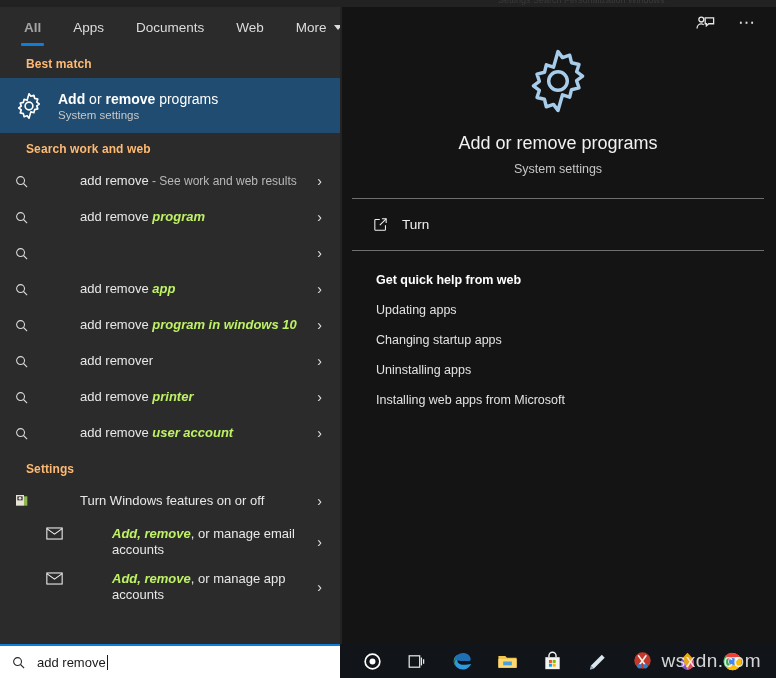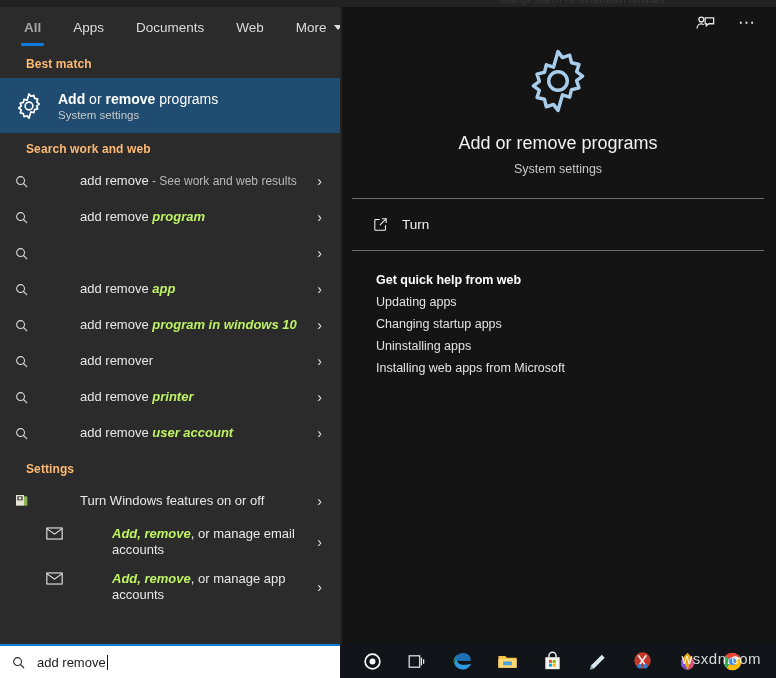--- a/index.html
+++ b/index.html
@@ -126,37 +126,37 @@
   }
   .openrow {
     display:flex; align-items:center; gap:13px;
     height:51px; padding-left:32px; cursor:default;
   }
   .openrow .olabel { font-size:13.5px; color:#f0f0f0; }
 
   .helpbox { padding:22px 0 0 36px; }
   .helphdr { font-size:12.5px; font-weight:bold; color:#ffffff; }
   .helplink {
-    margin-top:8px; font-size:12.5px; color:#e2e2e2; cursor:default;
+    margin-top:16px; font-size:12.5px; color:#e2e2e2; cursor:default;
   }
 
   
   .taskbar {
     position:absolute; left:340px; top:644px; width:436px; height:34px;
     background:#111418; display:flex; align-items:center; gap:0px;
     padding-left:10px;
   }
   .tbicon {
     width:45px; height:34px; display:flex; align-items:center;
     justify-content:center; cursor:default;
   }
   .watermark {
     position:absolute; left:345px; top:650px; width:430px;
     text-align:right; padding-right:14px;
-    font-size:15px; color:rgba(255,255,255,0.82);
+    font-size:19px; color:rgba(255,255,255,0.82);
     letter-spacing:0.5px; pointer-events:none;
   }
 </style>
 </head>
 <body>
 
 <div id="root">
 
   <div class="topstrip">
     <span>Settings  Search  Personalization        Windows</span>

